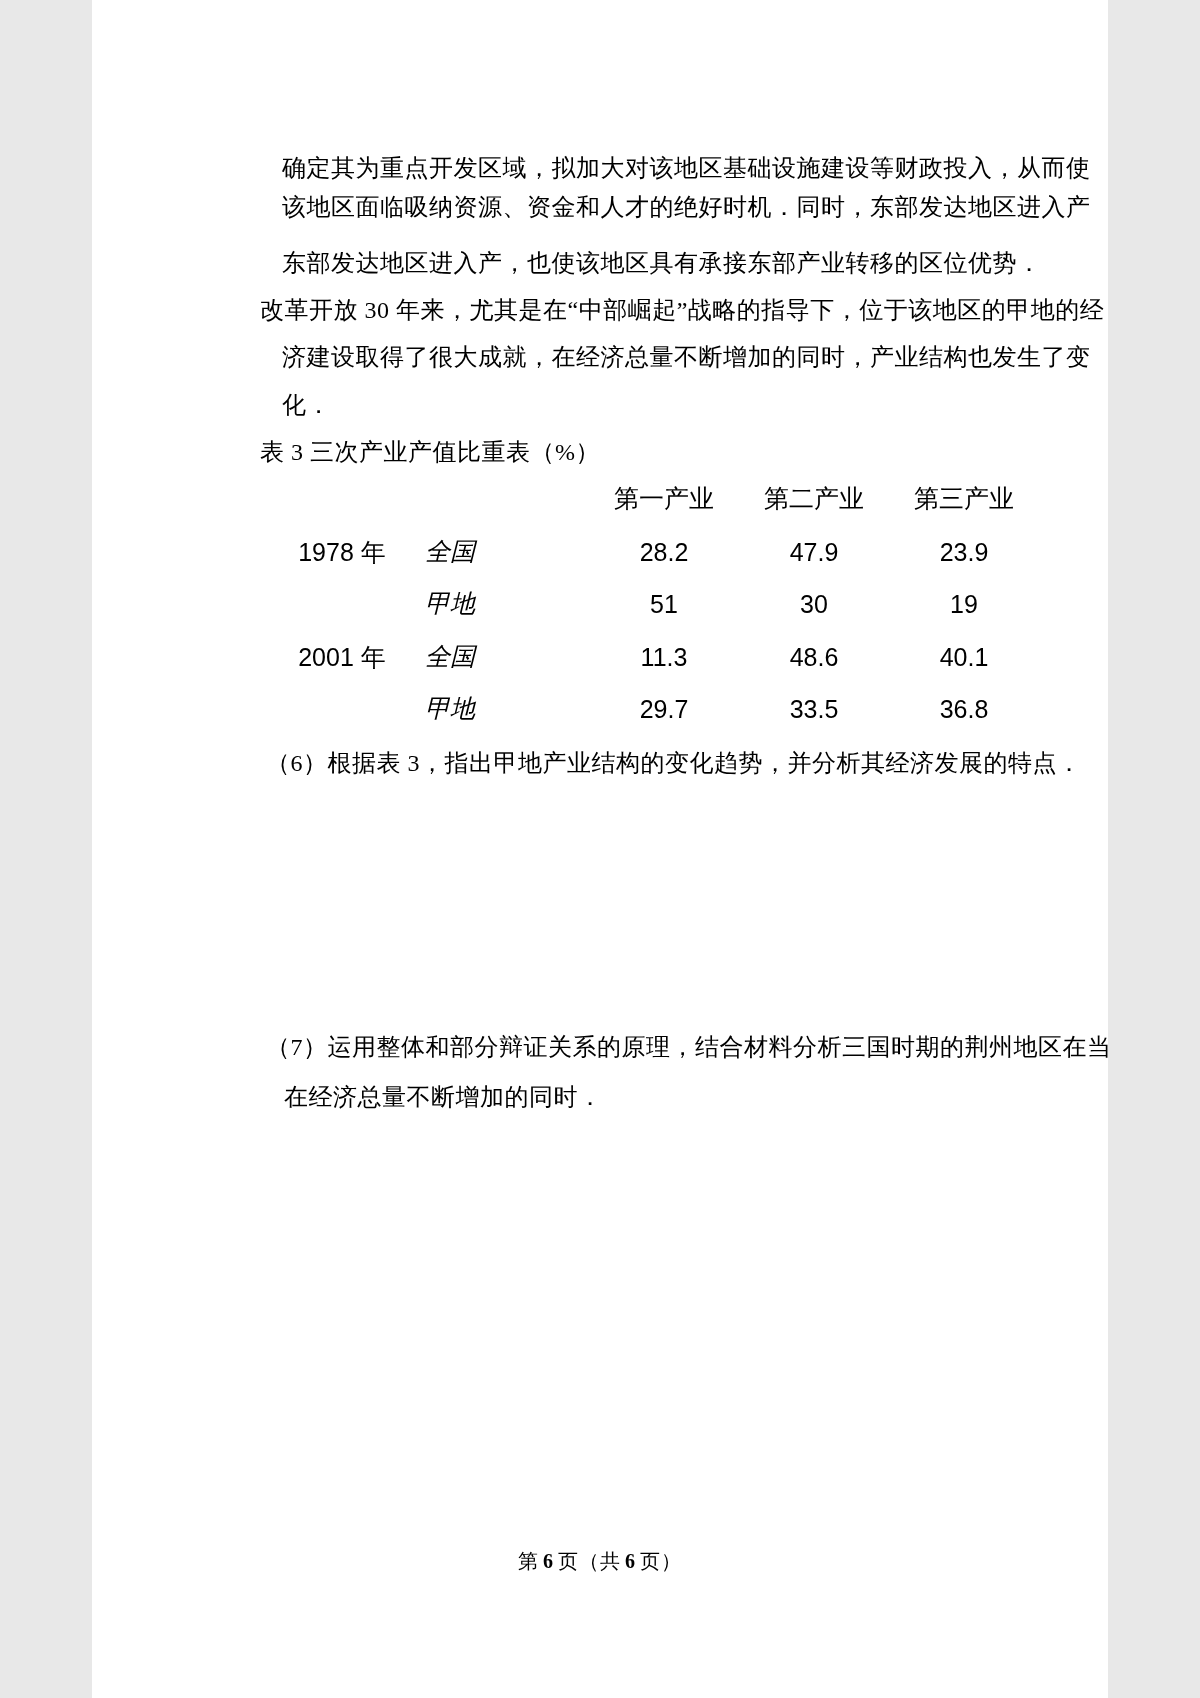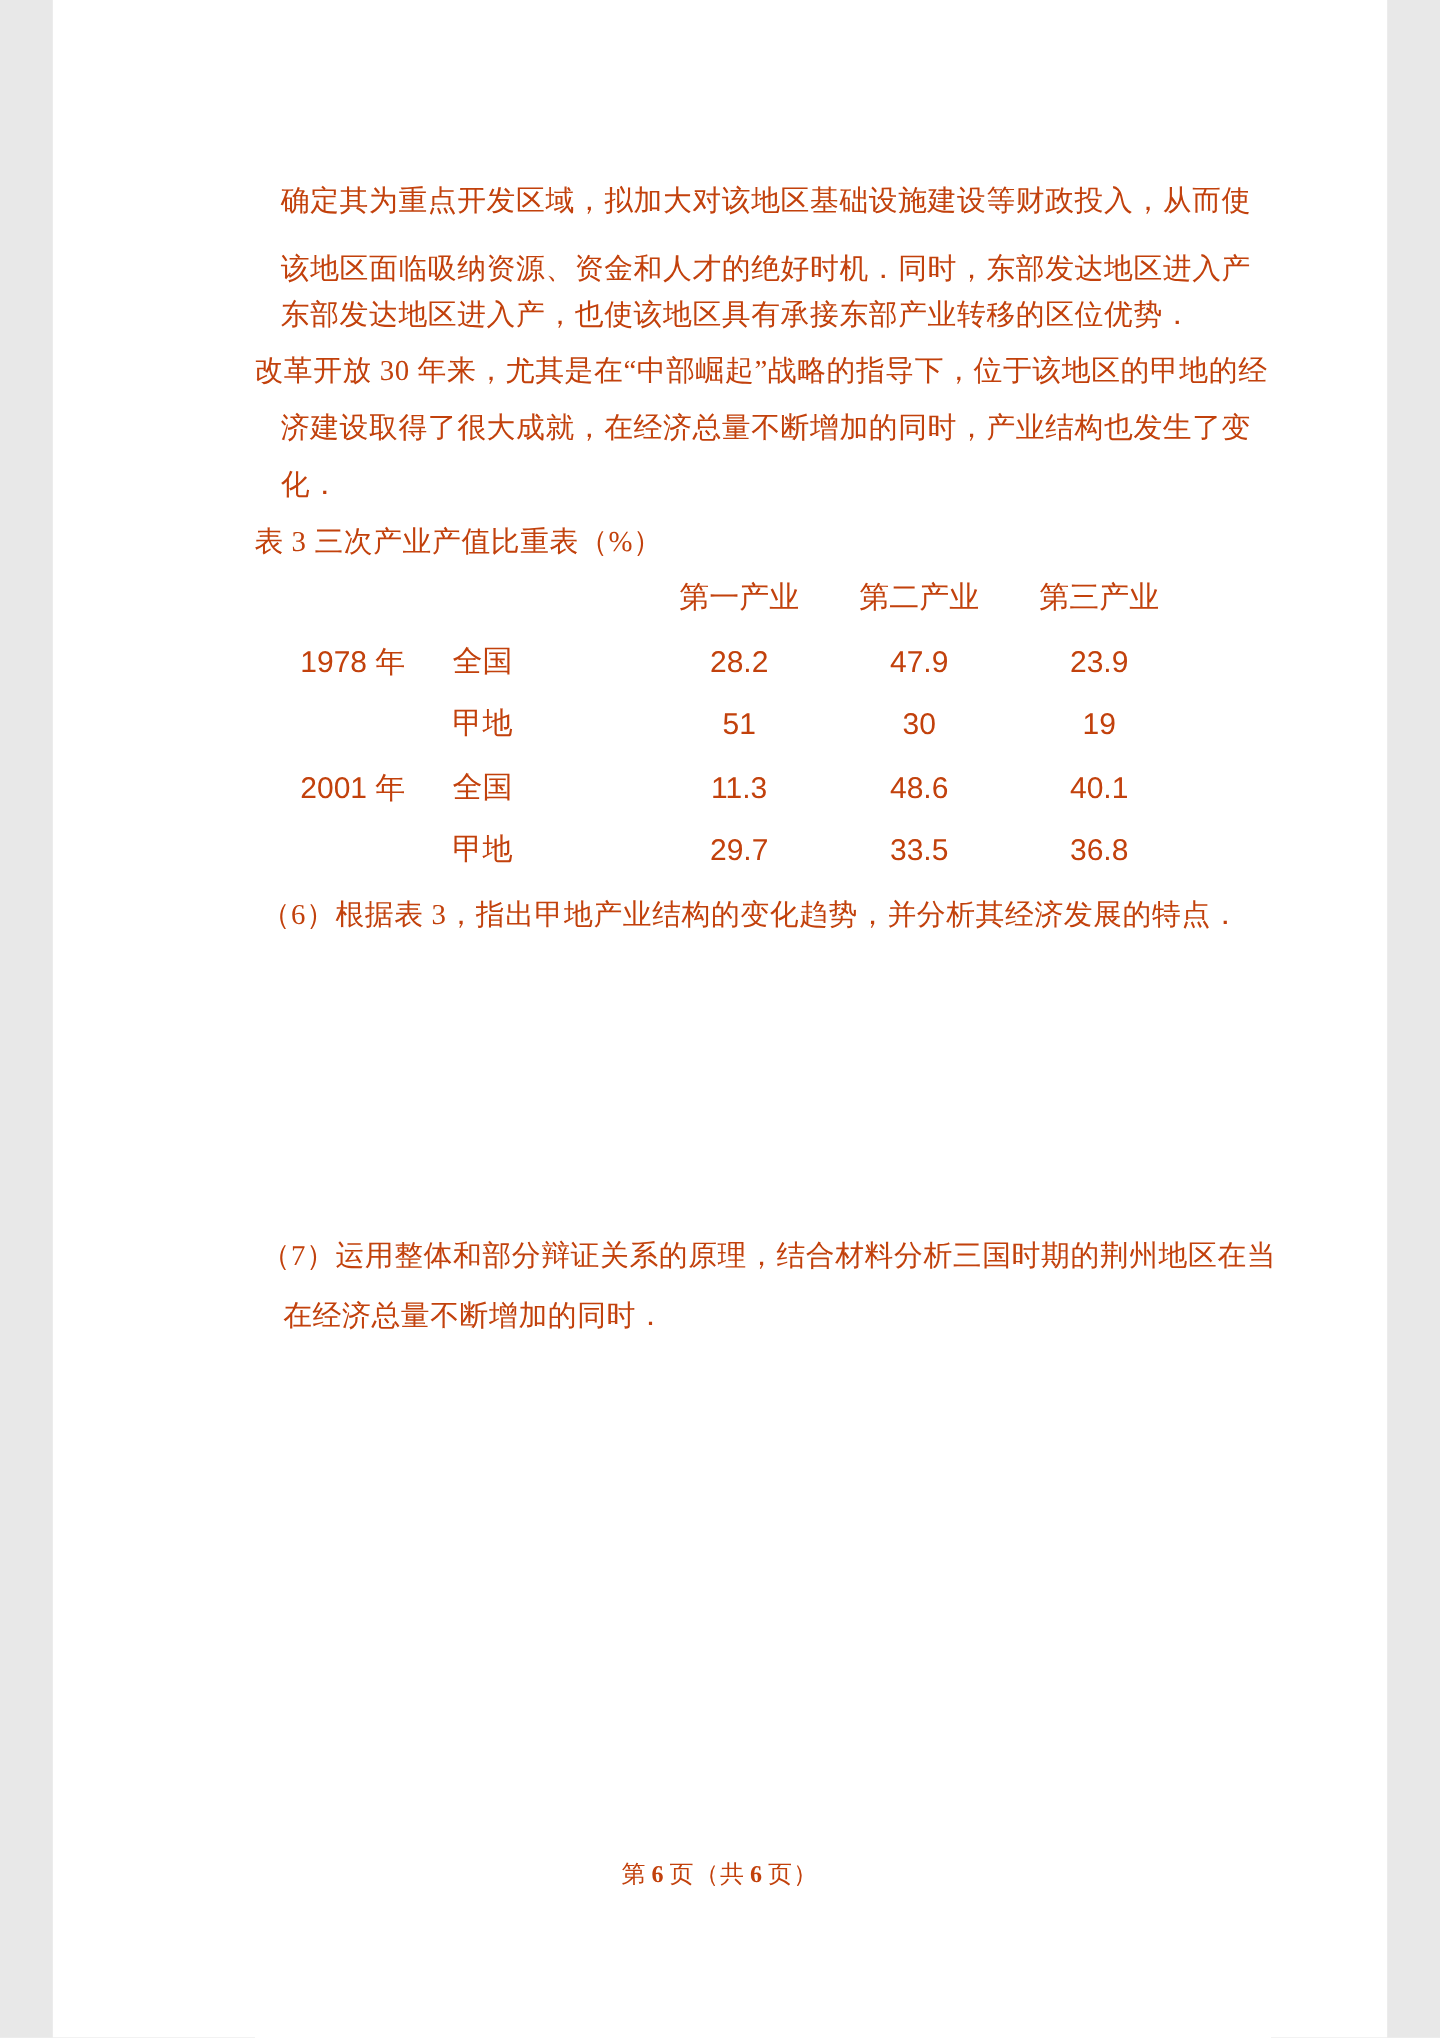--- a/index.html
+++ b/index.html
@@ -2,38 +2,38 @@
 <html><head>
 <meta charset="utf-8">
 <style>
   html, body {
     margin: 0;
     padding: 0;
     background: #e8e8e8;
   }
   .page {
     position: relative;
-    width: 1112px;
+    width: 1016px;
     height: 1698px;
     background: #ffffff;
     margin: 0 auto;
     overflow: hidden;
     font-family: "Liberation Serif", "DejaVu Serif", serif;
-    color: #c2410c;
+    color: #000000;
   }
   .line {
     position: absolute;
     font-size: 24px;
     line-height: 30px;
     white-space: nowrap;
     letter-spacing: 0.5px;
   }
   
   .p1a { top: 153px; left: 190px; }
-  .p1b { top: 212px; left: 190px; font-family: Liberation Mono, monospace; }
+  .p1b { top: 192px; left: 190px; }
   .p1c { top: 248px; left: 190px; }
   
   .p2a { top: 295px; left: 168px; }
   .p2b { top: 342px; left: 190px; }
   .p2c { top: 390px; left: 190px; }
   
   .cap { top: 437px; left: 168px; }
   
   .q6  { top: 748px;  left: 174px; }
   .q7a { top: 1032px; left: 174px; }
@@ -46,21 +46,21 @@
     white-space: nowrap;
     font-size: 25px;
     line-height: 30px;
   }
   .num {
     font-family: "Liberation Sans", "DejaVu Sans", sans-serif;
     font-size: 25px;
   }
   
   .cy { left: 250px; }
-  .cr { left: 358px; }
+  .cr { left: 358px; font-style: italic; }
   .c1 { left: 572px; }
   .c2 { left: 722px; }
   .c3 { left: 872px; }
   
   .rh { top: 484px; }
   .r0 { top: 537px; }
   .r1 { top: 589px; }
   .r2 { top: 642px; }
   .r3 { top: 694px; }
 

